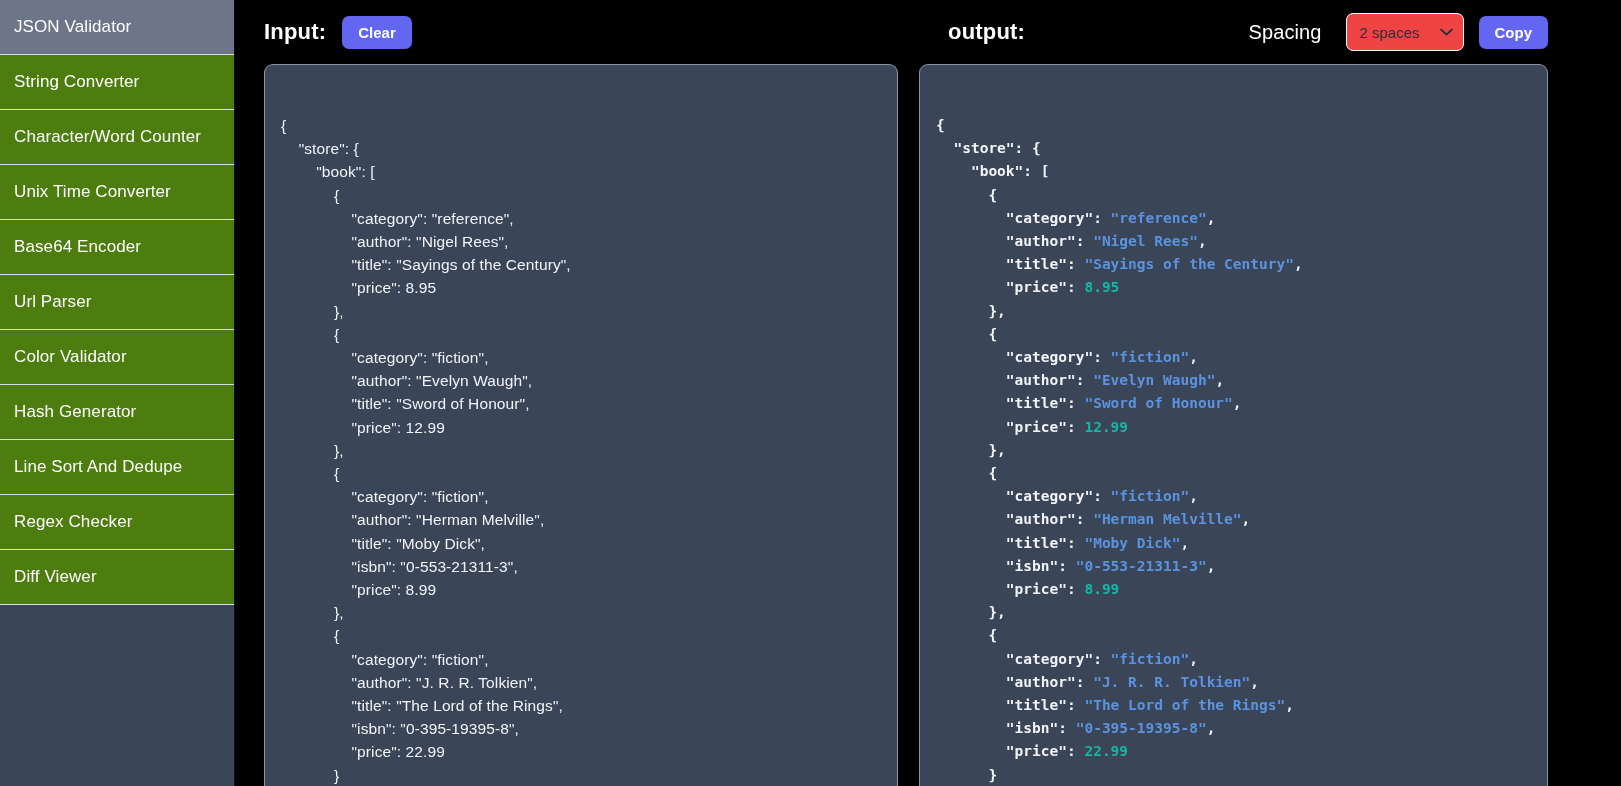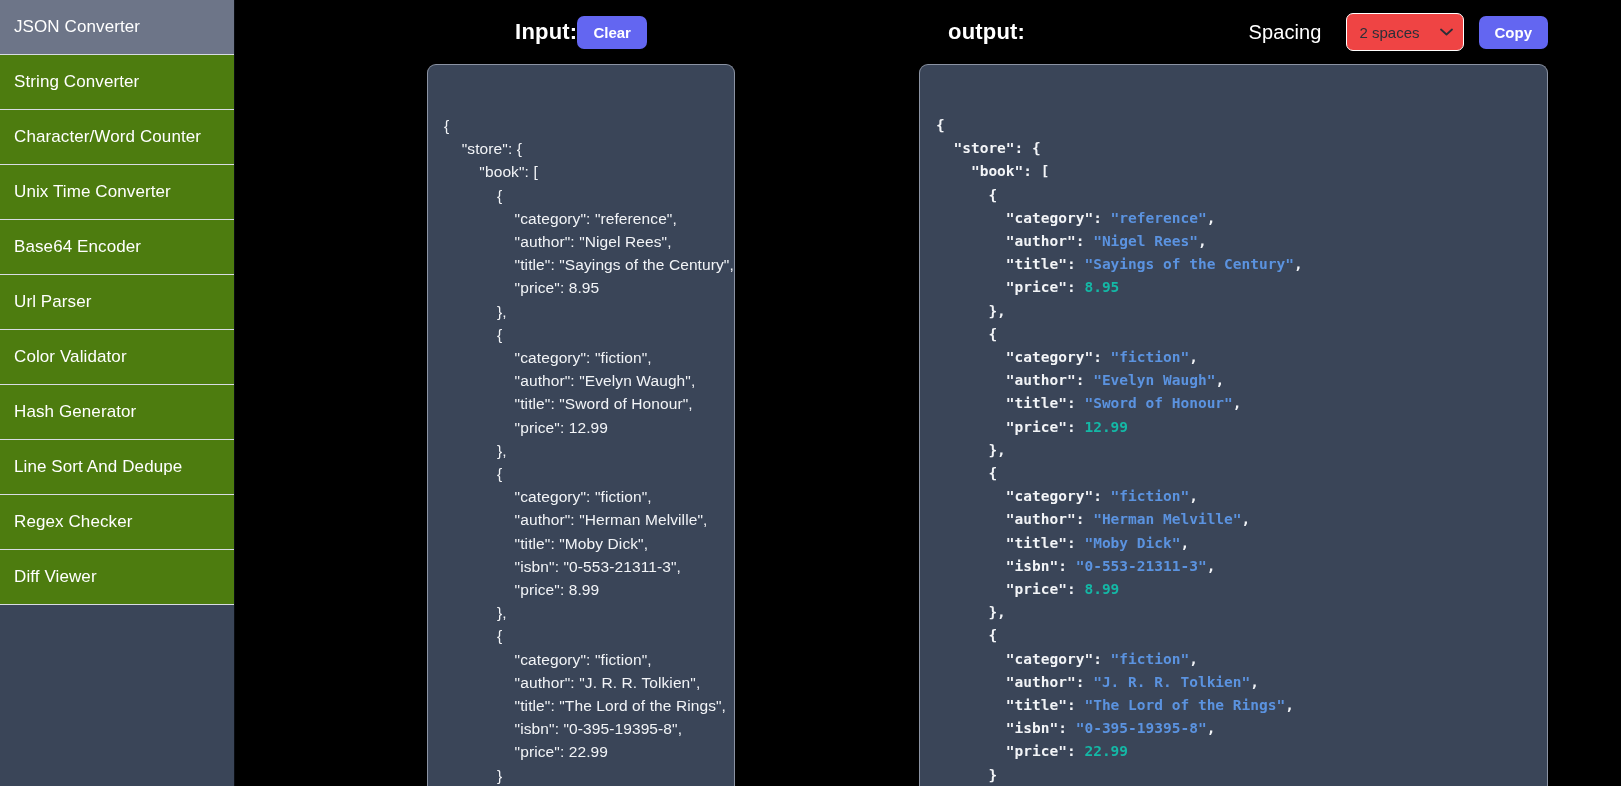--- a/index.html
+++ b/index.html
@@ -64,21 +64,21 @@
     position: relative;
   }
 
   .pane {
     position: relative;
     height: 786px;
     display: flex;
     flex-direction: column;
   }
 
-  #input-pane  { width: 684px; align-items: center; }
+  #input-pane  { width: 684px; }
   #output-pane { width: 650px; }
 
   .pane-header {
     height: 64px;
     min-height: 64px;
     display: flex;
     align-items: center;
     background: #000000;
     padding-left: 29px;
     padding-right: 21px;
@@ -97,21 +97,21 @@
     font-family: "Liberation Sans", sans-serif;
     font-size: 15px;
     font-weight: 700;
     border: none;
     border-radius: 7px;
     padding: 9px 16px;
     cursor: pointer;
     line-height: 1;
   }
 
-  #clear-button { }
+  #clear-button { margin-left: 16px; }
 
   .header-spacer { flex: 1; }
 
   .spacing-label {
     color: #ffffff;
     font-size: 20px;
     font-weight: 400;
     margin-right: 24px;
     letter-spacing: 0.1px;
   }
@@ -195,21 +195,21 @@
   #output-code .p   { color: #f2f4f7; }
 </style>
 </head>
 <body>
 
 <div id="app">
 
   <nav id="sidebar">
     <div id="sidebar-nav-list">
         <div class="nav-item active">
-          <span>JSON Converter</span>
+          <span>JSON Validator</span>
         </div>
         <div class="nav-item">
           <span>String Converter</span>
         </div>
         <div class="nav-item">
           <span>Character/Word Counter</span>
         </div>
         <div class="nav-item">
           <span>Unix Time Converter</span>
         </div>

